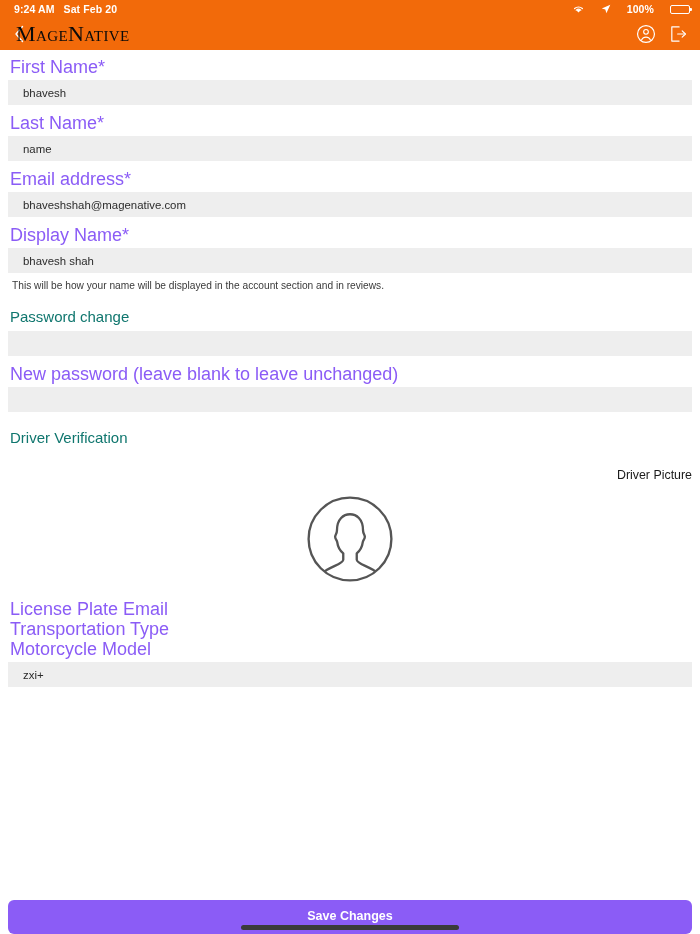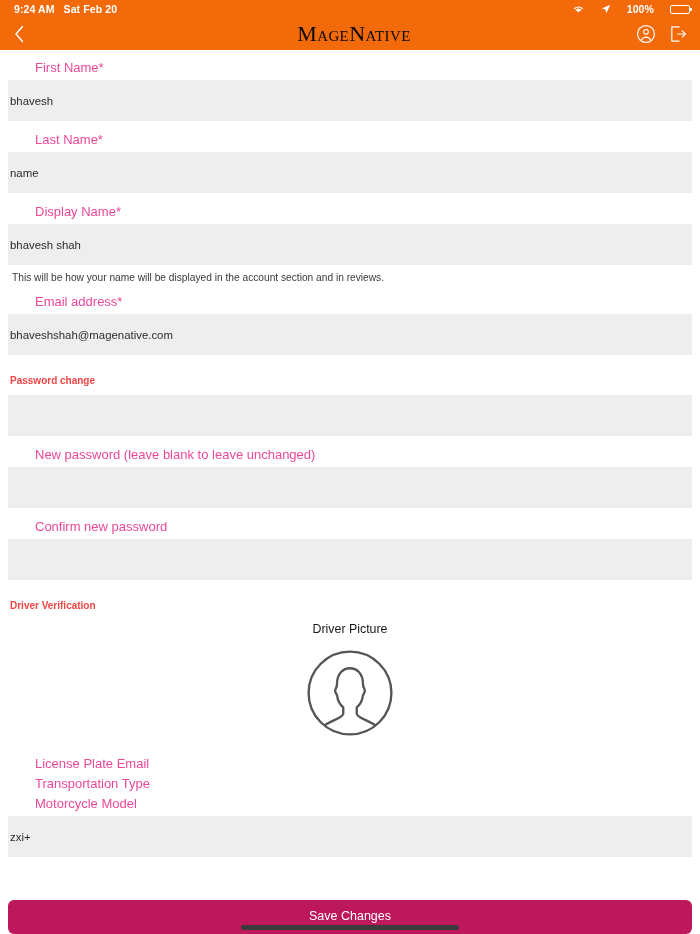--- a/index.html
+++ b/index.html
@@ -61,22 +61,22 @@
     padding: 0 12px 0 14px;
   }
   .back-btn {
     width: 22px; height: 26px;
     display: flex; align-items: center; justify-content: flex-start;
     cursor: pointer;
     background: none; border: none;
   }
   .brand {
     position: absolute;
-    left: 8px; right: 0;
-    text-align: center;
+    left: 16px; right: 0;
+    text-align: left;
     font-family: "Liberation Serif", serif;
     font-size: 22px;
     color: #0a0a0a;
     font-variant: small-caps;
     letter-spacing: 0.4px;
     pointer-events: none;
     line-height: 32px;
   }
   .header-actions {
     margin-left: auto;
@@ -86,88 +86,87 @@
     z-index: 2;
   }
   .hdr-icon { cursor: pointer; display: block; }
 
   
   .form-body {
     padding: 10px 8px 0 8px;
   }
   .field { margin-bottom: 0; }
   .label {
-    font-size: 13px;
-    color: #ec4899;
+    font-size: 18px;
+    color: #8b5cf6;
     padding: 0 2px 5px 2px;
     line-height: 15px;
-    margin-left: 25px;
   }
   .section-title {
-    font-size: 10px;
-    font-weight: bold;
-    color: #ef4444;
+    font-size: 15px;
+    font-weight: normal;
+    color: #0f766e;
     padding: 7px 2px 7px 2px;
     line-height: 15px;
   }
   .input {
     width: 100%;
-    height: 41px;
+    height: 25px;
     background: #eeeeee;
     border: none;
     border-radius: 0;
     font-family: "Liberation Sans", sans-serif;
     font-size: 11.4px;
     color: #2b2b2b;
-    padding: 0 2px;
+    padding: 0 15px;
     margin-bottom: 11px;
     display: flex;
     align-items: center;
   }
   .input.select { padding-left: 7px; }
   .input.empty { margin-bottom: 11px; }
   .helper {
     font-size: 10.2px;
     color: #3a3a3a;
     padding: 0 2px;
     margin: -5px 0 10px 2px;
     line-height: 13px;
   }
 
   
   .picture-block {
-    text-align: center;
-    margin-top: 2px;
+    text-align: right;
+    margin-top: 16px;
   }
   .picture-caption {
     font-size: 12.4px;
     color: #1a1a1a;
     margin-bottom: 12px;
   }
   .avatar-wrap {
     width: 90px;
     height: 90px;
     margin: 0 auto 18px auto;
     display: block;
   }
 
   
   .save-btn {
     position: absolute;
     left: 8px;
     right: 8px;
     bottom: 0;
     height: 34px;
-    background: #be185d;
+    background: #8b5cf6;
     border: none;
     border-radius: 6px;
     color: #ffffff;
     font-family: "Liberation Sans", sans-serif;
     font-size: 12.5px;
-    font-weight: normal;
+    font-weight: bold;
     display: flex;
     align-items: center;
     justify-content: center;
     padding-bottom: 2px;
     cursor: pointer;
   }
   .home-indicator {
     position: absolute;
     bottom: 4px;
     left: 50%;
@@ -232,45 +231,41 @@
       <div class="label">First Name*</div>
       <div class="input" placeholder="First Name">bhavesh</div>
     </div>
 
     <div class="field">
       <div class="label">Last Name*</div>
       <div class="input" placeholder="Last Name">name</div>
     </div>
 
     <div class="field">
+      <div class="label">Email address*</div>
+      <div class="input" placeholder="Email address">bhaveshshah@magenative.com</div>
+    </div>
+
+    <div class="field">
       <div class="label">Display Name*</div>
       <div class="input" placeholder="Display Name">bhavesh shah</div>
       <div class="helper">This will be how your name will be displayed in the account section and in reviews.</div>
     </div>
 
-    <div class="field">
-      <div class="label">Email address*</div>
-      <div class="input" placeholder="Email address">bhaveshshah@magenative.com</div>
-    </div>
-
     <div class="section-title">Password change</div>
 
     <div class="field">
       <div class="input empty" placeholder=""></div>
     </div>
 
     <div class="field">
       <div class="label">New password (leave blank to leave unchanged)</div>
       <div class="input empty" placeholder=""></div>
     </div>
 
-    <div class="field">
-      <div class="label">Confirm new password</div>
-      <div class="input empty" placeholder=""></div>
-    </div>
 
     <div class="section-title">Driver Verification</div>
 
     <div class="picture-block">
       <div class="picture-caption">Driver Picture</div>
       <svg class="avatar-wrap" viewBox="0 0 100 100">
         <defs>
           <clipPath id="avatarClip">
               <circle cx="50" cy="50" r="46"></circle>
             </clipPath>

